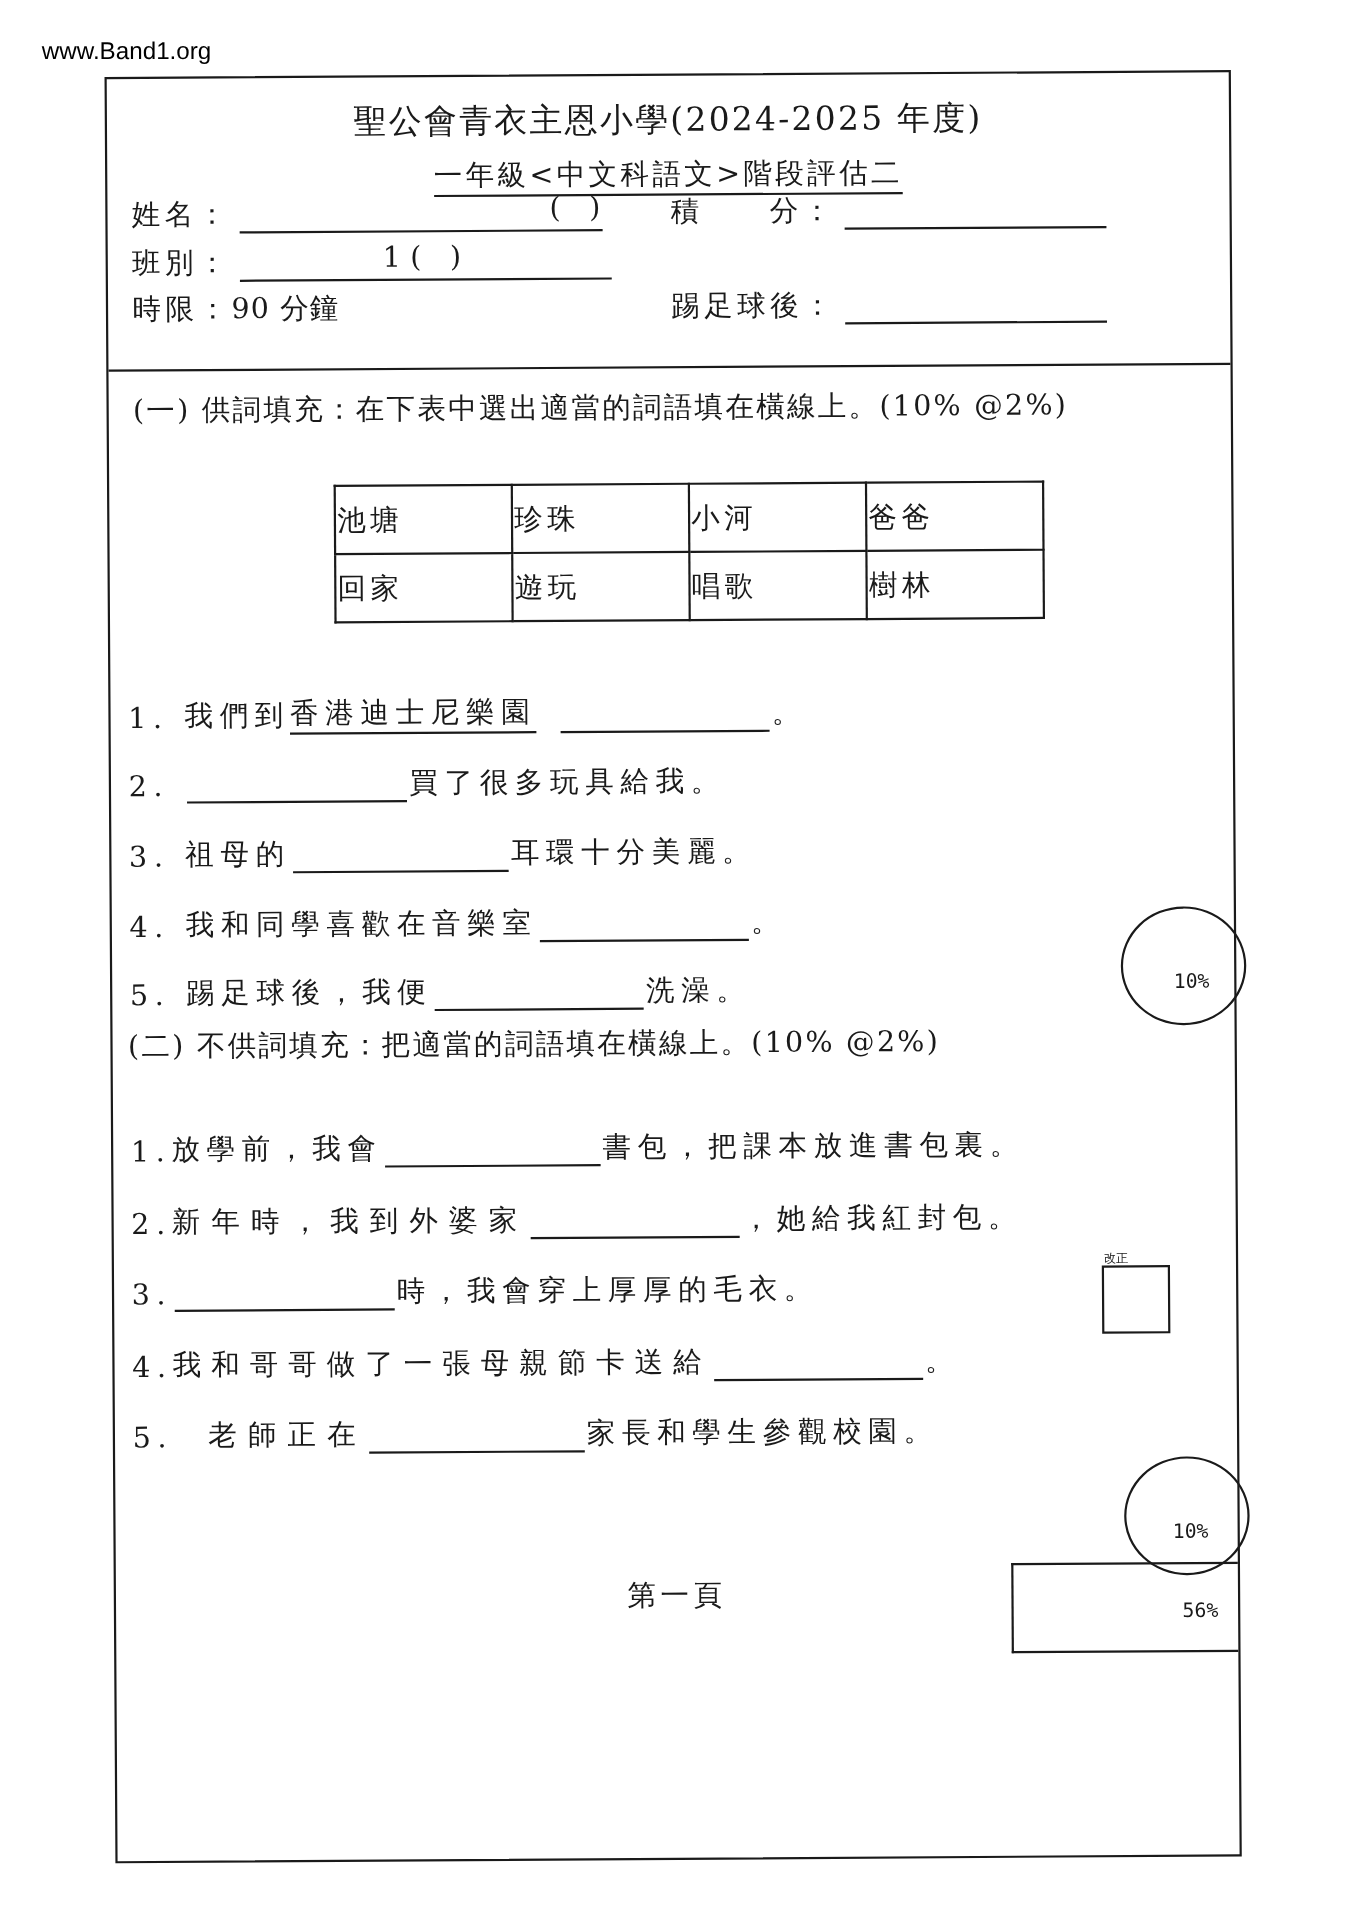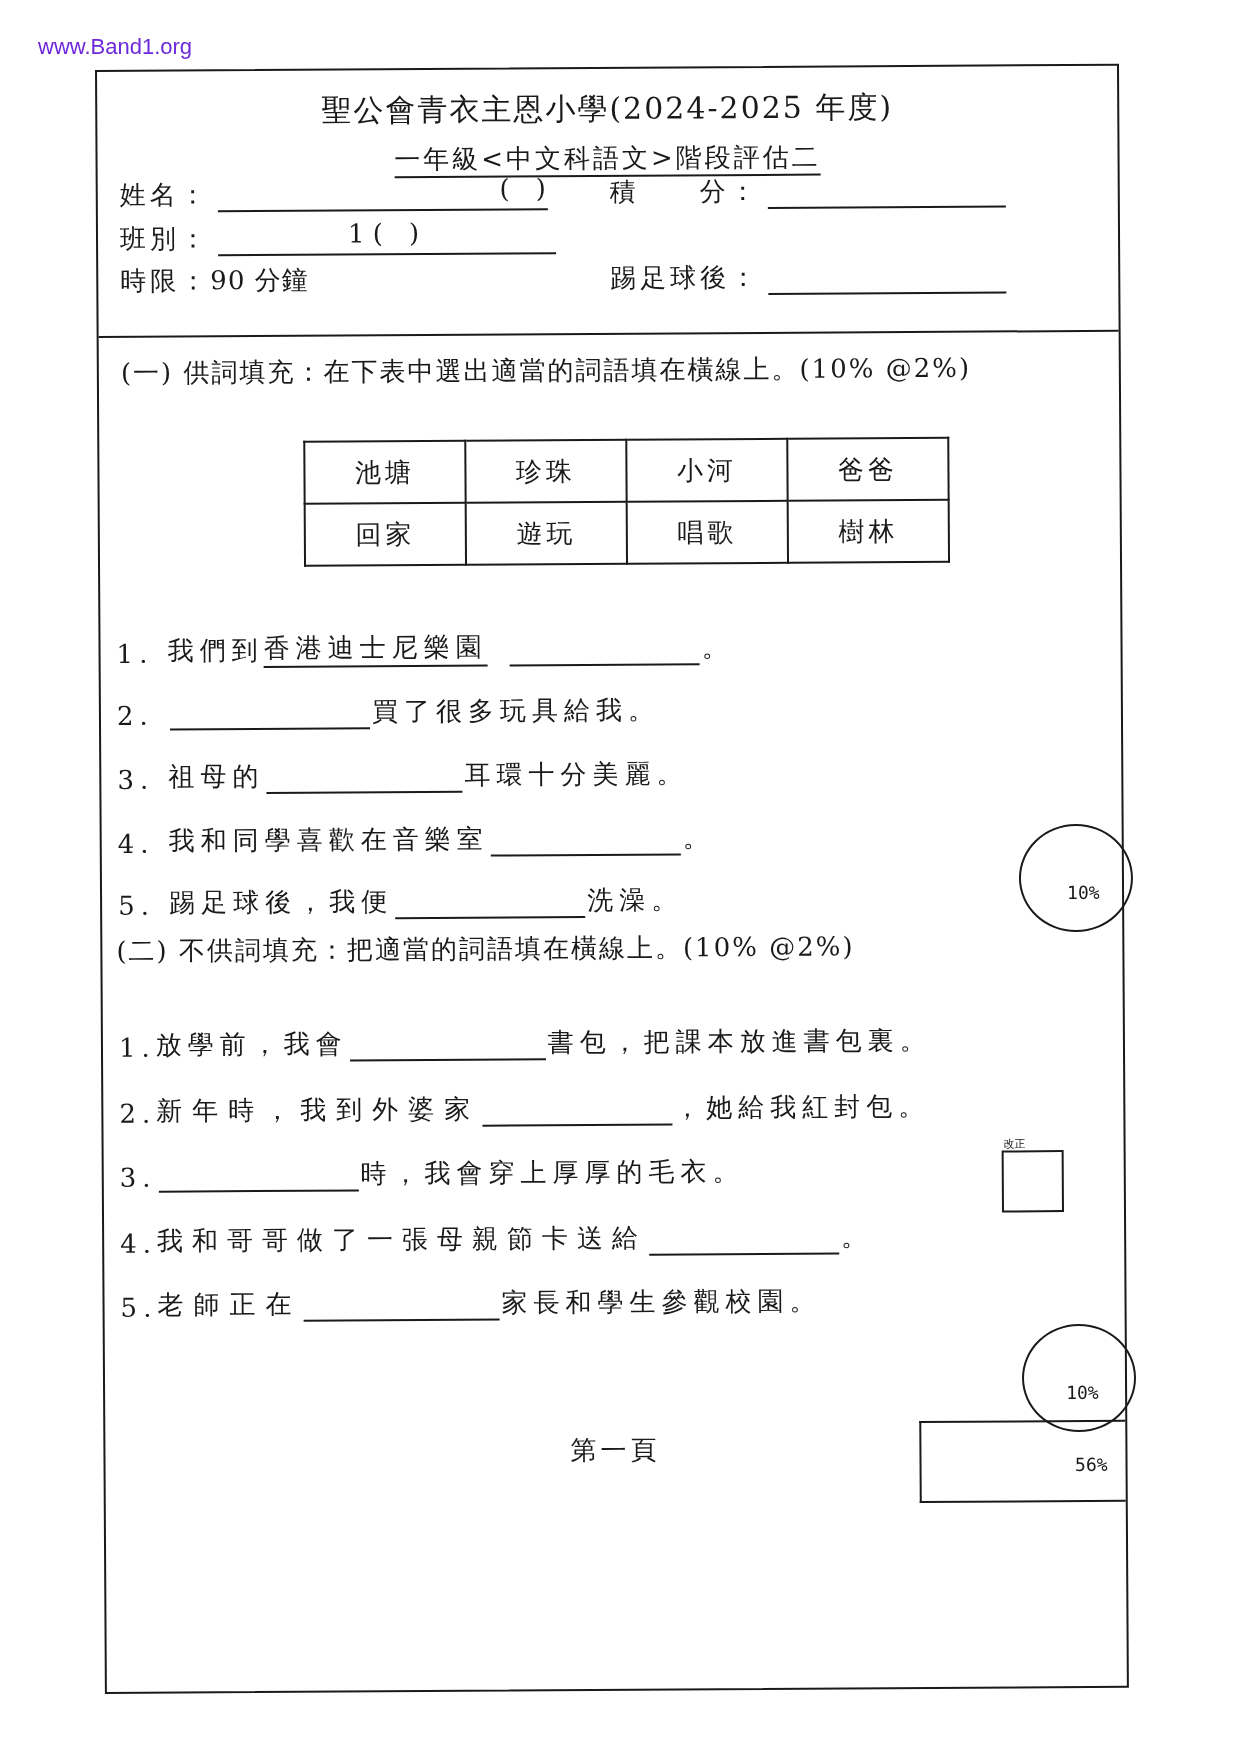--- a/index.html
+++ b/index.html
@@ -1,31 +1,31 @@
 <!DOCTYPE html>
 <html><head>
 <meta charset="utf-8">
 <style>
   html, body { margin: 0; padding: 0; background: #ffffff; }
   body { width: 1240px; height: 1754px; position: relative; overflow: hidden;
          font-family: "DejaVu Serif", "Liberation Serif", serif; color: #1a1a1a; }
   .watermark { position: absolute; left: 38px; top: 34px; font-family: "Liberation Sans", "DejaVu Sans", sans-serif;
-               font-size: 22px; color: #6d28d9; }
+               font-size: 22px; color: #000000; }
   .sheet { position: absolute; left: 95px; top: 70px; width: 1020px; height: 1620px;
            border: 2px solid #1a1a1a; transform: rotate(-0.35deg); transform-origin: top left; }
   .header { position: absolute; left: 0; top: 0; width: 1020px; height: 264px; border-bottom: 2px solid #1a1a1a; }
   .title { position: absolute; top: 20px; left: 0; width: 100%; text-align: center; font-size: 30px; letter-spacing: 2px; }
   .subtitle { position: absolute; top: 72px; left: 0; width: 100%; text-align: center; font-size: 26px; letter-spacing: 3px; }
   .subtitle span { border-bottom: 2px solid #1a1a1a; padding-bottom: 2px; }
   .field { position: absolute; font-size: 26px; letter-spacing: 4px; display: flex; align-items: flex-end; }
   .line { display: inline-block; border-bottom: 2px solid #1a1a1a; height: 26px; margin-left: 8px; position: relative; }
   .line .inner { position: absolute; bottom: 2px; font-size: 26px; letter-spacing: 0; }
   .section-title { position: absolute; font-size: 26px; letter-spacing: 2px; }
   table.words { position: absolute; left: 204px; top: 370px; border-collapse: collapse; }
-  table.words td { border: 2px solid #1a1a1a; width: 157px; height: 58px; text-align: center; font-size: 26px; letter-spacing: 4px; }
+  table.words td { border: 2px solid #1a1a1a; width: 157px; height: 58px; font-size: 26px; letter-spacing: 4px; }
   .q { position: absolute; font-size: 26px; letter-spacing: 6px; display: flex; align-items: flex-end; white-space: nowrap; }
   .q .blank { display: inline-block; border-bottom: 2px solid #1a1a1a; height: 24px; margin: 0 2px; }
   .q .ul { border-bottom: 2px solid #1a1a1a; }
   .circle { position: absolute; border: 2px solid #1a1a1a; border-radius: 50%; }
   .circle .pct { position: absolute; font-size: 18px; font-family: "DejaVu Sans Mono", monospace; }
   .box { position: absolute; border: 2px solid #1a1a1a; }
   .footer { position: absolute; top: 1548px; left: 0; width: 100%; text-align: center; font-size: 26px; letter-spacing: 4px; }
   .mark { position: absolute; font-size: 11px; }
 </style>
 </head>
@@ -156,21 +156,21 @@
 
   <div class="q" style="left:16px; top:1152px;">
     <span>4.</span>
     <span style="letter-spacing:9px;">我和哥哥做了一張母親節卡送給</span>
     <span class="blank" style="width:190px;"></span>
     <span>。</span>
   </div>
 
   <div class="q" style="left:16px; top:1216px;">
     <span>5.</span>
-    <span style="letter-spacing:10px;">老師正在</span>
+    <span style="letter-spacing:10px;margin-left:32px;">老師正在</span>
     <span class="blank" style="width:196px;"></span>
     <span>家長和學生參觀校園。</span>
   </div>
 
   <div class="circle" style="left:917px; top:1258px; width:110px; height:104px;">
     <span class="pct" style="left:42px; top:56px;">10%</span>
   </div>
 
   <div class="box" style="left:814px; top:1354px; width:204px; height:78px; border-right:none;">
     <span class="pct" style="position:absolute; right:18px; top:32px; font-size:18px; font-family:'DejaVu Sans Mono', monospace;">56%</span>

